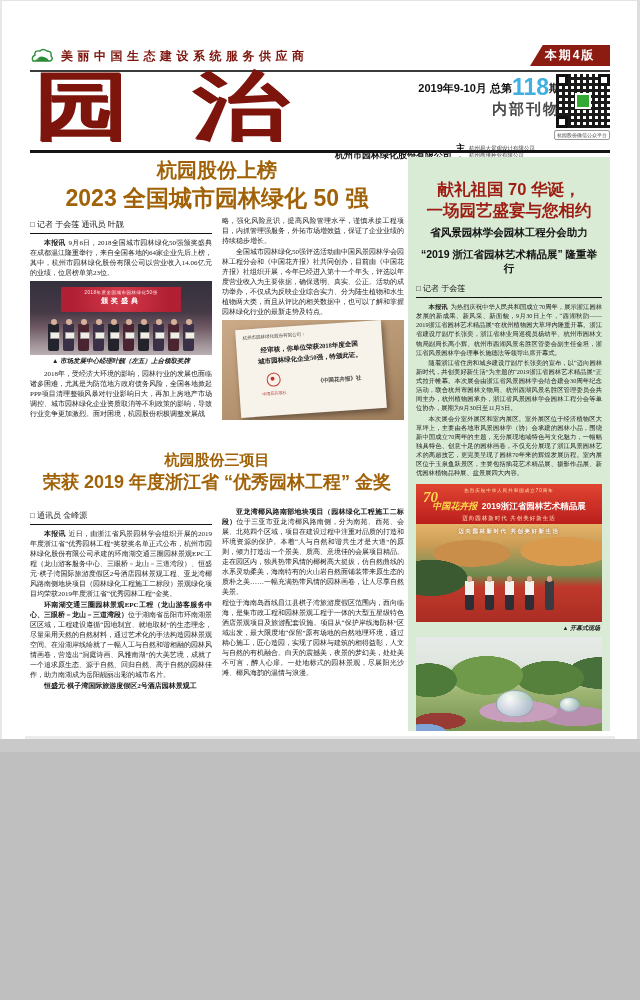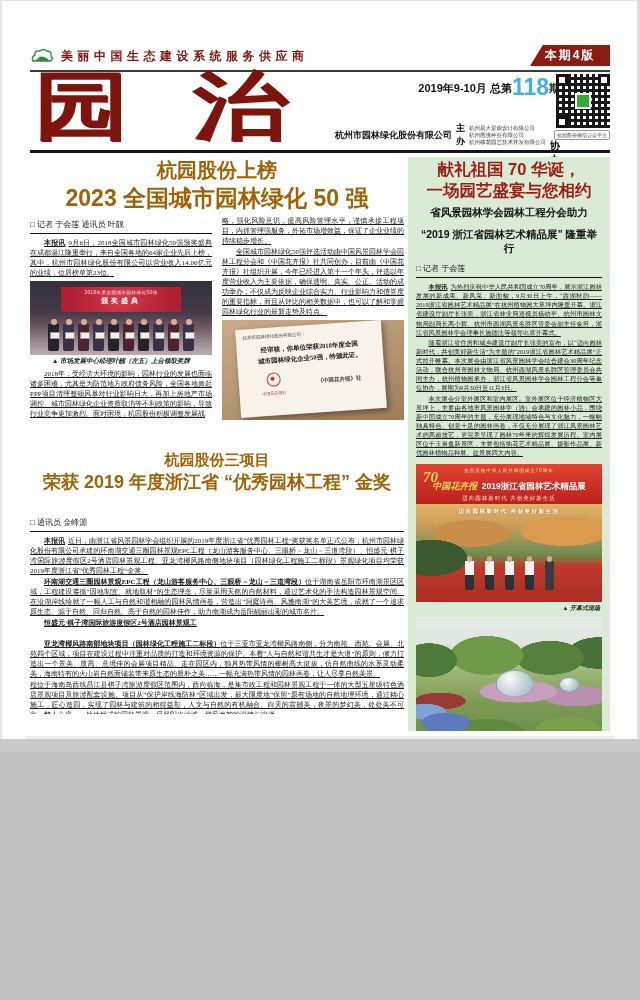--- a/index.html
+++ b/index.html
@@ -43,40 +43,40 @@
   .qr .m1{left:0;top:0;} .qr .m2{right:0;top:0;} .qr .m3{left:0;bottom:0;}
   .qr-center{position:absolute;left:19px;top:19px;width:16px;height:16px;background:#35a935;border:2px solid #fff;box-sizing:border-box;}
   .qr-caption{margin-left:6px;margin-top:2px;border:1px solid #999;border-radius:2px;
       font-size:5px;text-align:center;padding:1px 0;color:#444;white-space:nowrap;}
 
   .main-rule{position:absolute;left:30px;top:150px;width:580px;height:3px;background:#141414;}
 
   
   .body-text{font-family:"Liberation Serif",serif;font-size:7px;line-height:1.43;
              text-align:justify;color:#1c1c1c;}
-  .body-text p{margin:0 0 1px;text-indent:2em;text-decoration:underline;}
+  .body-text p{margin:0 0 1px;text-indent:2em;}
   .lead{font-weight:bold;margin-right:3px;}
   .runin{font-weight:bold;}
   .byline-row{font-size:8px;color:#222;border-bottom:1.5px solid #111;
               padding:3px 0 3px;margin-bottom:4px;white-space:nowrap;}
   .caption{font-size:6.5px;font-family:"Liberation Serif",serif;font-style:italic;font-weight:bold;
            text-align:center;color:#222;margin:2px 0 3px;}
 
   
   .main-left{position:absolute;left:30px;top:157px;width:374px;height:574px;overflow:hidden;}
   .hl{text-align:center;font-weight:bold;color:#a16207;}
   .a1-h1{font-size:20px;line-height:26px;}
   .a1-h2{font-size:23px;line-height:30px;}
   .cols2{display:flex;gap:10px;}
   .cols2 .col{flex:1;min-width:0;}
   .a1-cols{height:228px;overflow:hidden;margin-top:3px;}
   .a2-block{margin-top:6px;}
   .a2-h1{font-size:15px;line-height:20px;}
   .a2-h2{font-size:18px;line-height:24px;}
-  .a2-cols{height:200px;overflow:hidden;margin-top:20px;flex-direction:column;}
+  .a2-cols{height:200px;overflow:hidden;margin-top:13px;}
 
   
   .photo-award{position:relative;height:74px;margin:3px 0 2px;overflow:hidden;
      background:linear-gradient(180deg,#34313d 0%,#453a46 42%,#6d5762 62%,#a89ba0 90%,#b7b0b2 100%);}
   .award-banner{position:absolute;left:17%;top:8%;width:66%;height:34%;
      background:radial-gradient(circle at 50% 40%,#d63a4a,#b01f33 80%);
      color:#ffe9ea;text-align:center;overflow:hidden;}
   .award-banner .l1{font-size:4.5px;line-height:6px;margin-top:3px;letter-spacing:.5px;}
   .award-banner .l2{font-size:7px;font-weight:bold;letter-spacing:3px;color:#fff;}
   .people-row{position:absolute;left:0;bottom:6%;width:100%;display:flex;justify-content:center;gap:4px;}
@@ -98,21 +98,21 @@
      line-height:1.7;font-family:"Liberation Serif",serif;}
   .cert-foot{display:flex;justify-content:space-around;align-items:center;margin-top:7px;}
   .seal-wrap{text-align:center;}
   .seal{display:inline-block;width:12px;height:12px;border:1.5px solid #c0392b;border-radius:50%;position:relative;}
   .seal::after{content:"";position:absolute;left:3px;top:3px;width:4px;height:4px;background:#c0392b;border-radius:50%;}
   .seal-label{font-size:4px;color:#b03a2e;}
   .cert-issuer{font-size:5.5px;color:#444;font-weight:bold;}
 
   
   .sidebar{position:absolute;left:408px;top:157px;width:202px;height:574px;background:#d9ead5;
-     padding:2px 8px 4px;box-sizing:border-box;overflow:hidden;}
+     padding:22px 8px 4px;box-sizing:border-box;overflow:hidden;}
   .sb-h{text-align:center;color:#9e1c12;font-weight:bold;font-size:16.5px;line-height:21px;}
   .sb-sub{text-align:center;font-weight:bold;font-size:10.5px;line-height:14px;margin-top:4px;color:#111;}
   .sb-byline{margin-top:5px;}
   .sb-body{height:180px;overflow:hidden;font-size:6.3px;line-height:1.45;}
   .sb-caption{font-size:6px;text-align:right;font-family:"Liberation Serif",serif;font-style:italic;
      font-weight:bold;color:#222;margin:2px 2px 2px 0;}
 
   
   .ceremony-photo{position:relative;height:138px;overflow:hidden;margin-top:2px;background:#c0392b;}
   .cer-banner{position:relative;height:40px;background:linear-gradient(180deg,#e04431,#bb1f1d);overflow:hidden;}
@@ -194,20 +194,21 @@
   </div>
   <div class="topbar-rule"></div>
 
   <div class="masthead">
     <div class="paper-title">园治</div>
     <div class="issue-block">
       <div class="issue-line">
         <span>2019年9-10月</span>
         <span>总第</span><span class="issue-num">118</span><span>期</span>
       </div>
+      <div class="internal">内部刊物</div>
       <div class="org-row">
         <span class="org-main">杭州市园林绿化股份有限公司</span>
         <span class="role">主办</span>
         <span class="co-stack">
           <div>杭州易大景观设计有限公司</div>
           <div>杭州画境种业有限公司</div>
           <div>杭州棣花园艺技术开发有限公司</div>
         </span>
         <span class="role2">协办</span>
       </div>
@@ -254,21 +255,21 @@
             </div>
           </div>
           <div class="caption">▲ 市场发展中心经理叶靓（左五）上台领取奖牌</div>
           <div class="body-text">
             <p>2018年，受经济大环境的影响，园林行业的发展也面临诸多困难，尤其是为防范地方政府债务风险，全国各地掀起PPP项目清理整顿风暴对行业影响日大，再加上房地产市场调控、城市园林绿化企业资质取消等不利政策的影响，导致行业竞争更加激烈。面对困境，杭园股份积极调整发展战</p>
           </div>
         </div>
         <div class="col">
           <div class="body-text">
             <p style="text-indent:0">略，强化风险意识，提高风险管理水平，谨慎承接工程项目，内抓管理强服务，外拓市场增效益，保证了企业业绩的持续稳步增长。</p>
-            <p>全国城市园林绿化50强评选活动由中国风景园林学会园林工程分会和《中国花卉报》社共同创办，目前由《中国花卉报》社组织开展，今年已经进入第十一个年头，评选以年度营业收入为主要依据，确保透明、真实、公正。活动的成功举办，不仅成为反映企业综合实力、行业影响力和信誉度的重要指标，而且从评比的相关数据中，也可以了解和掌握园林绿化行业的最新走势及特点。</p>
+            <p>全国城市园林绿化50强评选活动由中国风景园林学会园林工程分会和《中国花卉报》社共同创办，目前由《中国花卉报》社组织开展，今年已经进入第十一个年头，评选以年度营业收入为主要依据，确保透明、真实、公正。活动的成功举办，不仅成为反映企业综合实力、分为陆生植物和水生植物两大类，而且从评比的相关数据中，也可以了解和掌握园林绿化行业的最新走势及特点。</p>
           </div>
           <div class="photo cert-photo">
             <div class="cert-paper">
               <div class="cert-to">杭州市园林绿化股份有限公司：</div>
               <div class="cert-main">
                 <div>经审核，你单位荣获2018年度全国</div>
                 <div>城市园林绿化企业50强，特颁此证。</div>
               </div>
               <div class="cert-foot">
                 <span class="seal-wrap">

